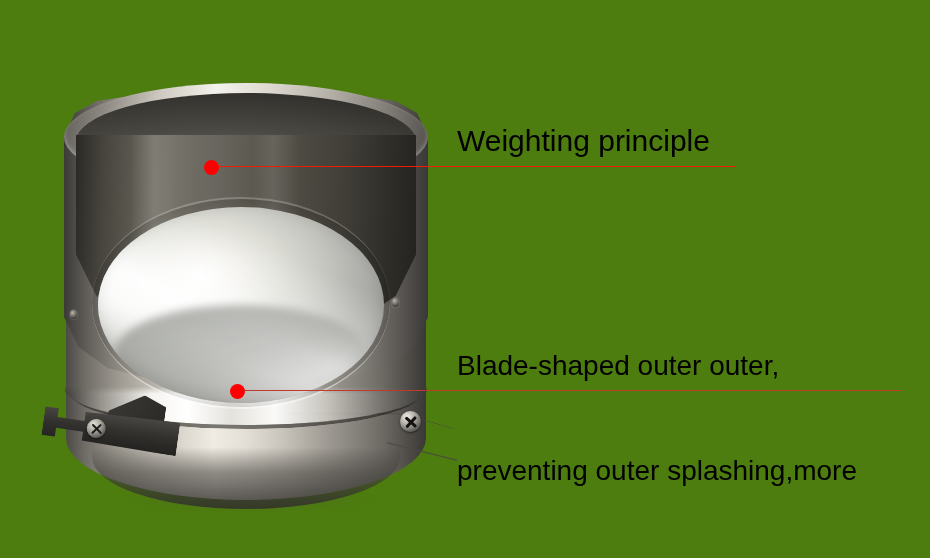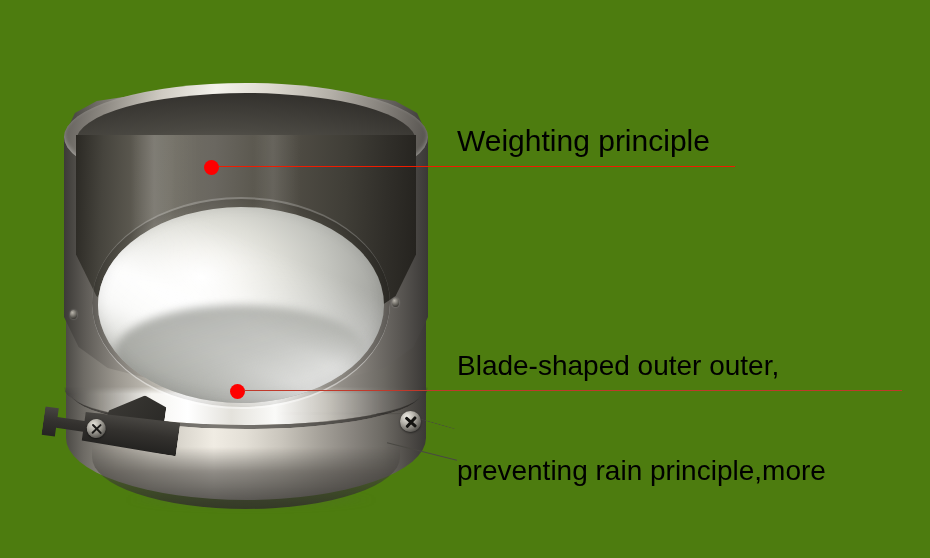--- a/index.html
+++ b/index.html
@@ -467,17 +467,17 @@
   </div>
 
   <div class="callout-dot" style="left:204px; top:160px;"></div>
   <div class="callout-line bright" style="left:218px; top:166px; width:517px;"></div>
   <div class="callout-text" id="callout-text-1">Weighting principle</div>
 
   <div class="callout-dot" style="left:230px; top:384px;"></div>
   <div class="callout-line" style="left:244px; top:390px; width:658px;"></div>
   <div class="callout-text" id="callout-text-2">
     <div>Blade-shaped outer outer,</div>
-    <div>preventing rain principle,more</div>
+    <div>preventing outer splashing,more</div>
     
   </div>
 
 </div>
 
 </body></html>

